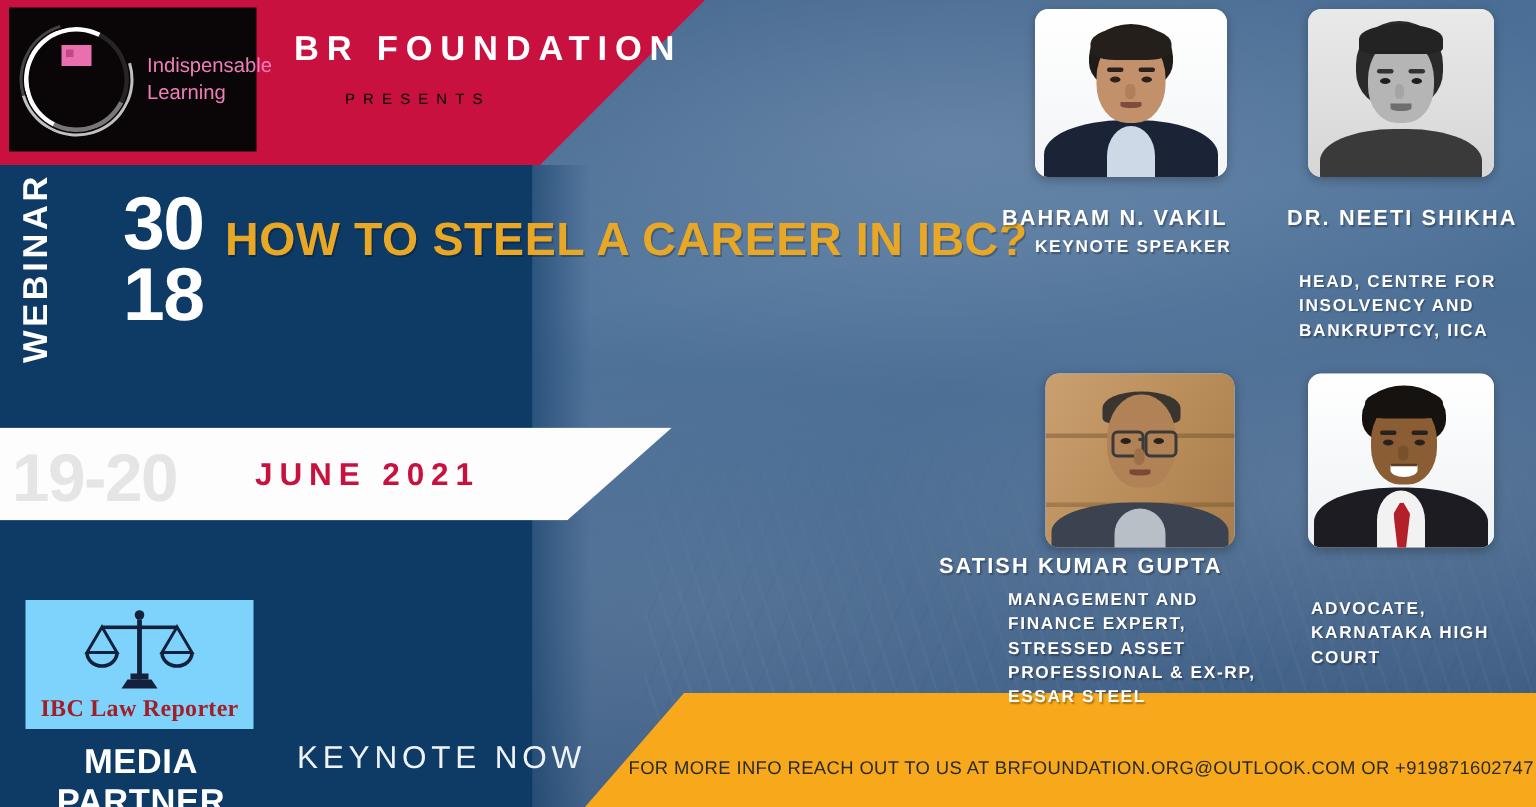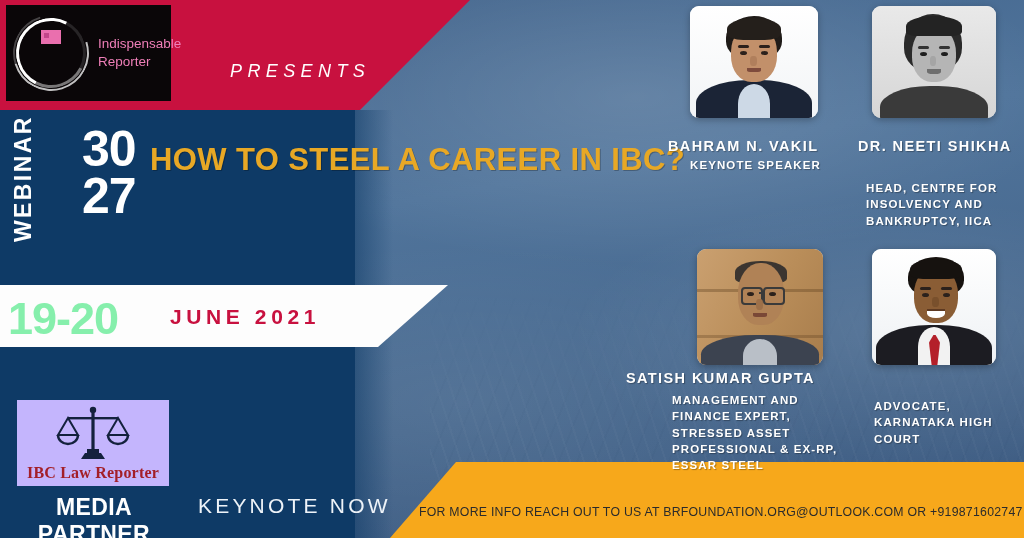--- a/index.html
+++ b/index.html
@@ -89,21 +89,21 @@
   .logo-tag{
     margin-left:6px;color:#ef7fb8;line-height:1.32;font-size:13.5px;
   }
   
   .brand-title{
     position:absolute;left:196px;top:19px;
     color:#ffffff;font-size:23px;font-weight:bold;letter-spacing:5.2px;
   }
   .brand-presents{
     position:absolute;left:230px;top:61px;
-    color:#ffffff;font-size:18px;letter-spacing:5.4px;font-style:italic;
+    color:#000000;font-size:10px;letter-spacing:5.4px;
   }
   
   .webinar-word{
     position:absolute;left:10px;top:124px;width:118px;height:120px;
   }
   .webinar-word span{
     display:block;
     transform:rotate(-90deg) translate(-118px,0);
     transform-origin:0 0;
     width:118px;text-align:center;
@@ -123,35 +123,35 @@
   }
   .subhead{
     position:absolute;left:150px;top:198px;width:520px;
     color:#ffffff;font-size:18.5px;font-weight:bold;letter-spacing:.2px;
     text-shadow:1px 1px 0 rgba(0,0,0,.25);
     white-space:nowrap;
   }
   
   .date-num{
     position:absolute;left:8px;top:293px;
-    color:#86efac;font-size:45px;font-weight:bold;letter-spacing:-1px;
+    color:#e5e5e5;font-size:45px;font-weight:bold;letter-spacing:-1px;
   }
   .date-month{
     position:absolute;left:170px;top:305px;
     color:#C8113F;font-size:21px;font-weight:bold;letter-spacing:4.6px;
   }
   
   .register{
     position:absolute;left:198px;top:494px;
     color:#eef3f8;font-size:21px;letter-spacing:3.2px;
   }
   
   .mp-logo{
     position:absolute;left:17px;top:400px;width:152px;height:86px;
-    background:#c4b5fd;overflow:hidden;
+    background:#7dd3fc;overflow:hidden;
   }
   .mp-name{
     position:absolute;left:0;right:0;bottom:4px;text-align:center;
     color:#a31f28;font-family:"Liberation Serif",serif;
     font-size:16px;font-weight:bold;letter-spacing:.2px;
   }
   .scales{position:absolute;left:50%;top:5px;transform:translateX(-50%);}
   .mp-label{
     position:absolute;left:12px;top:494px;width:164px;text-align:center;
     color:#ffffff;font-size:23px;font-weight:bold;letter-spacing:.4px;
@@ -219,32 +219,33 @@
   <div class="yellow-bar"></div>
 
   <div class="logo-box">
     <div class="logo-ring">
       <div class="ring"></div>
       <div class="ring2"></div>
       <div class="logo-sq"></div>
     </div>
     <div class="logo-tag">
       <div>Indispensable</div>
-      <div>Reporter</div>
-    </div>
-  </div>
-
+      <div>Learning</div>
+    </div>
+  </div>
+
+  <div class="brand-title">BR FOUNDATION</div>
   <div class="brand-presents">PRESENTS</div>
 
   <div class="webinar-word">
     <span>WEBINAR</span>
   </div>
   <div class="year">
     <div>30</div>
-    <div>27</div>
+    <div>18</div>
   </div>
 
   <div class="headline">HOW TO STEEL A CAREER IN IBC?</div>
 
   <div class="date-num">19-20</div>
   <div class="date-month">JUNE 2021</div>
 
   <div class="register">KEYNOTE NOW</div>
 
   <div class="mp-logo">

